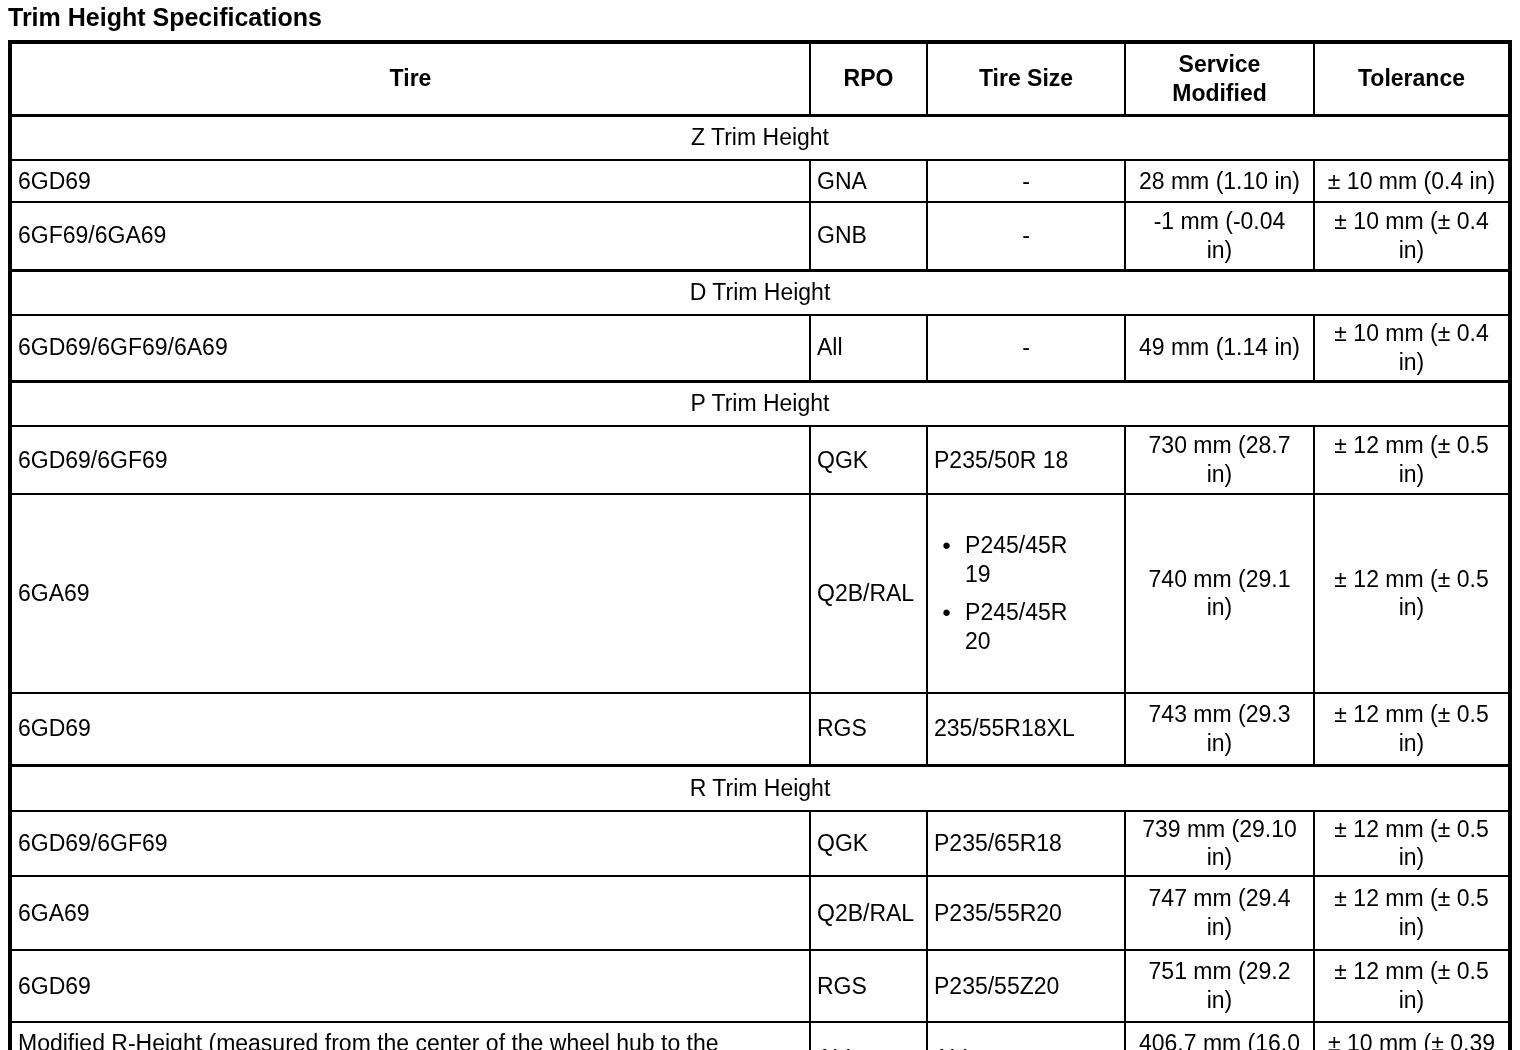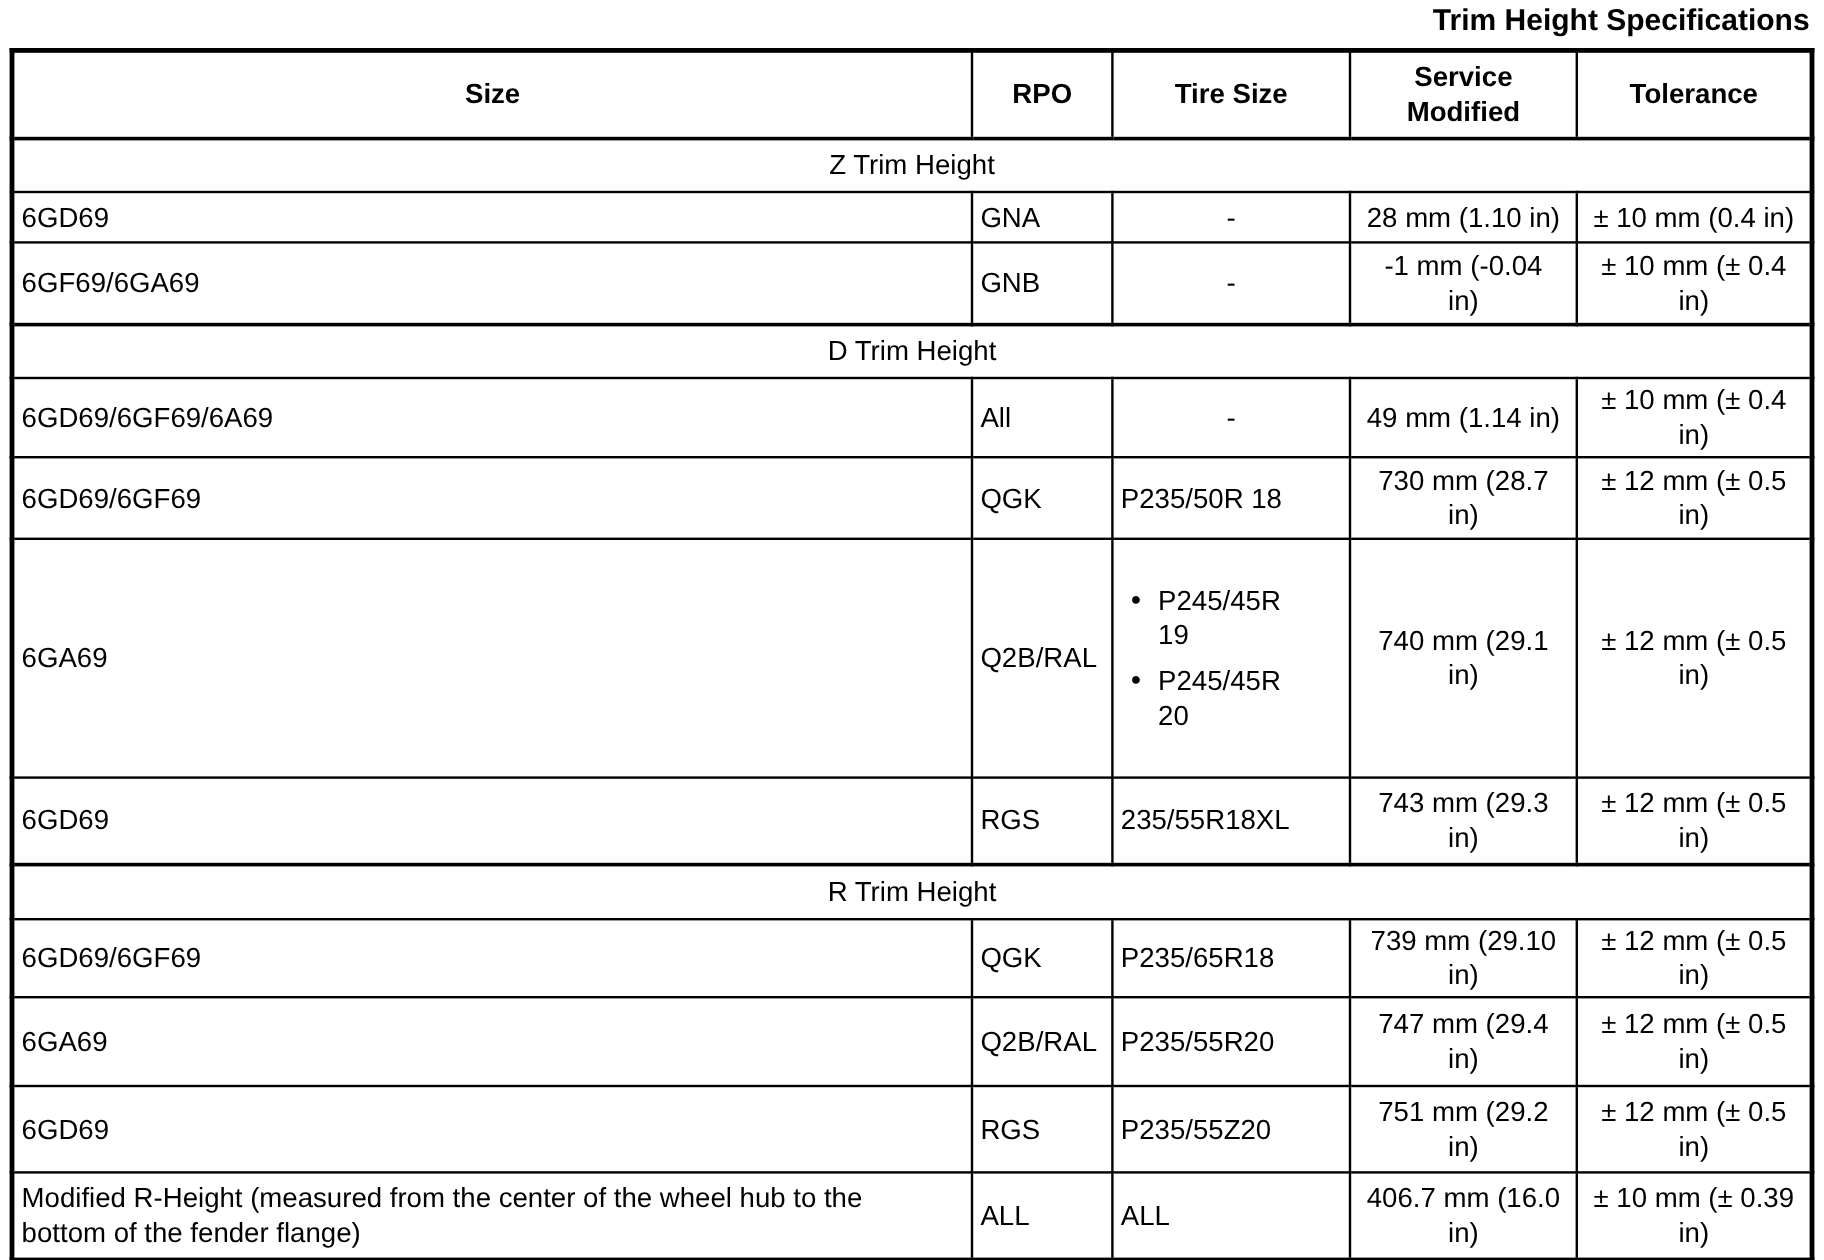--- a/index.html
+++ b/index.html
@@ -6,21 +6,21 @@
   html, body {
     margin: 0; padding: 0;
     width: 1520px; height: 1050px;
     background: #ffffff;
     color: #000000;
     font-family: "Liberation Sans", sans-serif;
   }
   .page { position: relative; width: 1520px; height: 1050px; background: #fff; }
   .title {
     position: absolute; top: 2px; left: 8px; width: 1500px;
-    text-align: right; font-size: 25px; font-weight: bold;
+    text-align: left; font-size: 25px; font-weight: bold;
     line-height: 30px;
   }
   .table-wrap { position: absolute; top: 40px; left: 8px; }
   table.spec {
     width: 1500px;
     border-collapse: collapse;
     table-layout: fixed;
     background: #fff;
     border: 4px solid #000;
   }
@@ -68,21 +68,21 @@
     <table class="spec">
       <colgroup>
         <col style="width:800px">
         <col style="width:117px">
         <col style="width:198px">
         <col style="width:189px">
         <col style="width:196px">
       </colgroup>
       <thead>
         <tr style="height:73px;">
-          <th>Size</th>
+          <th>Tire</th>
           <th>RPO</th>
           <th>Tire Size</th>
           <th>Service
 Modified</th>
           <th>Tolerance</th>
         </tr>
       </thead>
       <tbody>
         <tr class="section" style="height:45px;">
           <td colspan="5">Z Trim Height</td>
@@ -106,20 +106,23 @@
         <tr class="section" style="height:45px;">
           <td colspan="5">D Trim Height</td>
         </tr>
         <tr style="height:66px;">
           <td class="model">6GD69/6GF69/6A69</td>
           <td class="left">All</td>
           <td class="c">-</td>
           <td class="c">49 mm (1.14 in)</td>
           <td class="c">± 10 mm (± 0.4
 in)</td>
+        </tr>
+        <tr class="section" style="height:45px;">
+          <td colspan="5">P Trim Height</td>
         </tr>
         <tr style="height:68px;">
           <td class="model">6GD69/6GF69</td>
           <td class="left">QGK</td>
           <td class="left">P235/50R 18</td>
           <td class="c">730 mm (28.7
 in)</td>
           <td class="c">± 12 mm (± 0.5
 in)</td>
         </tr>

